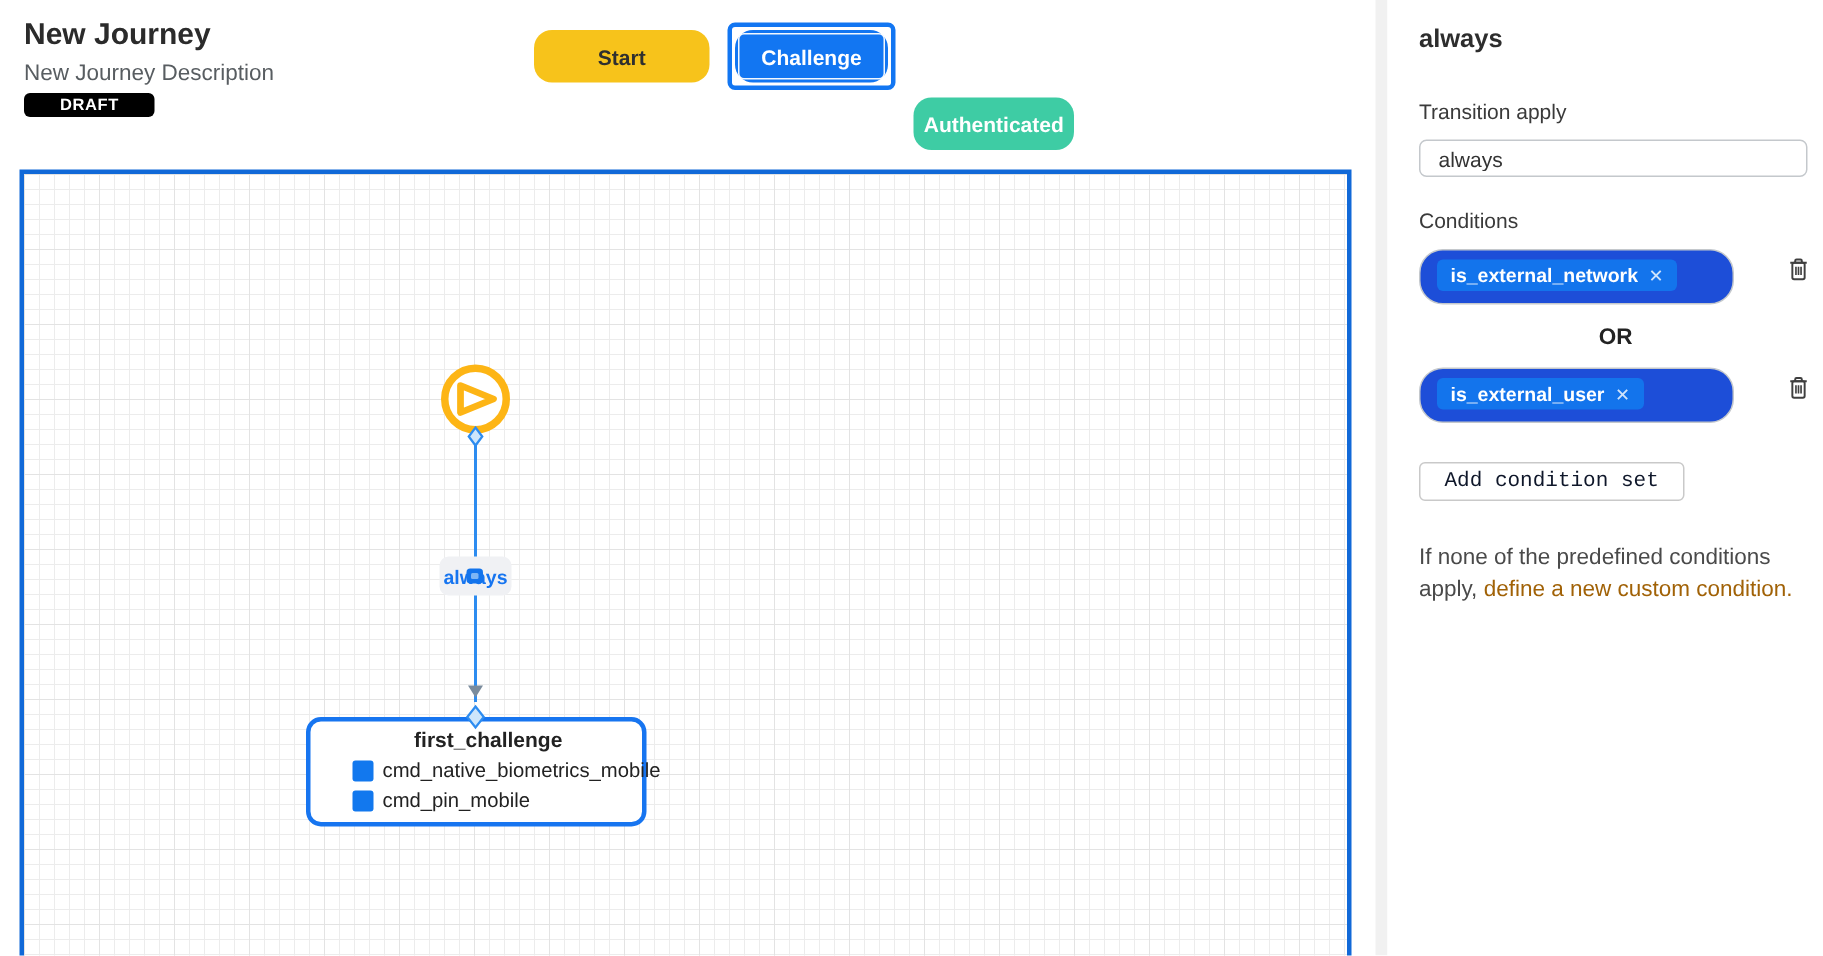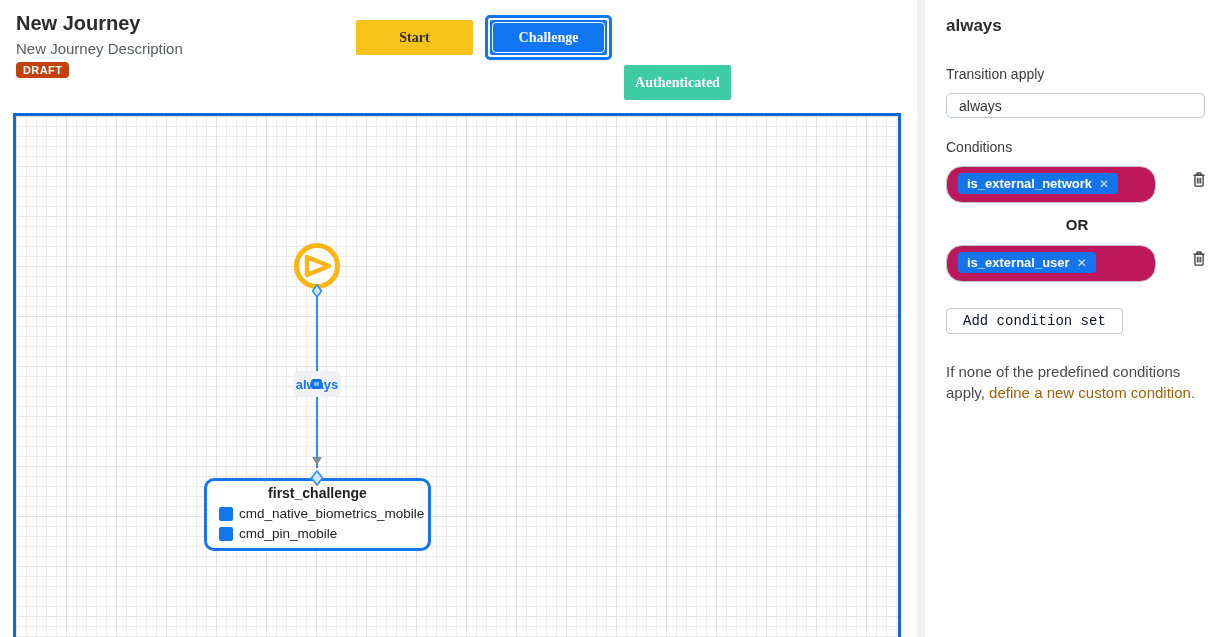--- a/index.html
+++ b/index.html
@@ -3,29 +3,29 @@
 <meta charset="utf-8">
 <style>
   * { margin:0; padding:0; box-sizing:border-box; }
   html,body { width:1215px; height:637px; overflow:hidden; background:#fff;
               font-family:"Liberation Sans","DejaVu Sans",sans-serif; }
   .app { position:relative; width:1215px; height:637px; background:#fff; }
 
   
   .hdr-title { position:absolute; left:16px; top:12px; font-size:20px; font-weight:700; color:#2b2b2b; }
   .hdr-desc  { position:absolute; left:16px; top:40px; font-size:15px; color:#585d61; }
-  .hdr-badge { position:absolute; left:16px; top:62px; background:#c2410c; color:#fff;
-               font-size:11px; font-weight:700; letter-spacing:.4px; padding:2px 7px; border-radius:4px; }
+  .hdr-badge { position:absolute; left:16px; top:62px; background:#000000; color:#fff;
+               font-size:11px; font-weight:700; letter-spacing:.4px; padding:2px 24px; border-radius:4px; }
 
   
   .toolbar { position:absolute; left:356px; top:20px; display:flex; gap:17px; }
-  .tb-btn { position:relative; height:35px; border:none; border-radius:2px; font-family:Liberation Serif, serif;
+  .tb-btn { position:relative; height:35px; border:none; border-radius:12px; font-family:Liberation Sans, sans-serif;
             font-size:14px; font-weight:700; cursor:pointer; }
   .tb-start { width:117px; background:#F7C31B; color:#2f2f2f; }
-  .tb-challenge { width:117px; background:#1276F2; color:#fff; }
+  .tb-challenge { width:102px; background:#1276F2; color:#fff; }
   .tb-auth { width:107px; background:#3ECCA4; color:#fff;margin-top:45px; }
   .tb-failed { width:103px; background:#F85C6C; color:#fff; }
   .tb-btn.selected::before { content:""; position:absolute; inset:2px;
         border:1.5px solid rgba(255,255,255,.95); border-radius:4px; pointer-events:none; }
   .tb-btn.selected::after { content:""; position:absolute; inset:-5px;
         border:3px solid #1276F2; border-radius:5px; pointer-events:none; }
 
   
   .canvas { position:absolute; left:13px; top:113px; width:888px; height:540px;
             border:3px solid #1169D8; background:#fff;
@@ -41,40 +41,40 @@
   .edge-label { position:absolute; left:277px; top:255px; width:48px; height:26px; z-index:2;
                 background:#f0f1f4; border-radius:6px; display:flex; align-items:center;
                 justify-content:center; font-size:13px; font-weight:600; color:#1775F0; cursor:pointer; }
   .edge-label .cond-badge { position:absolute; left:18px; top:8px; width:11px; height:10px;
                 background:#1374EC; border-radius:2.5px; }
   .edge-label .cond-badge::after { content:""; position:absolute; left:3px; top:3px; width:5px; height:4px;
                 background:#7db6f5; border-radius:1px; }
 
   .flow-node { position:absolute; left:188px; top:362px; width:227px; height:73px; z-index:3;
                background:#fff; border:3px solid #1775F0; border-radius:10px;
-               padding:4px 0 0 0; cursor:pointer; }
+               padding:4px 0 0 16px; cursor:pointer; }
   .flow-node .node-title { text-align:center; font-size:14px; font-weight:700; color:#222; }
   .node-row { display:flex; align-items:center; gap:6px; margin:5px 0 0 12px; }
   .node-sq { width:14px; height:14px; background:#1278EE; border-radius:2px; flex:0 0 auto; }
   .node-row span.lbl { font-size:13.5px; color:#222; white-space:nowrap;text-align:center; }
 
   
   .gutter { position:absolute; left:917px; top:0; width:8px; height:637px; background:#f1f1f1; }
 
   
   .panel { position:absolute; left:925px; top:0; width:290px; height:637px;
            background:#fff; padding:16px 10px 0 21px; }
   .panel h2 { font-size:17px; font-weight:700; color:#2d2d2d; margin-bottom:30px; }
   .fld-label { font-size:14px; color:#3a3a3a; margin-bottom:11px; }
   .txt-input { width:259px; height:25px; border:1px solid #c4c8cc; border-radius:5px;
                padding:0 12px; font-family:inherit; font-size:14px; color:#333; margin-bottom:21px; }
   .cond-wrap { width:262px; }
   .cond-row { display:flex; align-items:flex-start; }
   .cond-box { width:210px; height:37px; border:1px solid #c4c8cc; border-radius:16px;
-              padding:6px 11px; background:#be185d; cursor:text; }
+              padding:6px 11px; background:#1d4ed8; cursor:text; }
   .chip { display:inline-flex; align-items:center; gap:7px; background:#1374EC; color:#fff;
           font-size:13px; font-weight:700; padding:3px 9px; border-radius:4px; cursor:pointer; }
   .chip .x { font-size:12px; font-weight:400; opacity:.8; cursor:pointer; }
   .trash-btn { margin-left:auto; margin-top:5px; width:18px; height:18px; background:none;
                border:none; cursor:pointer; padding:0; }
   .or { text-align:center; font-size:15px; font-weight:800; color:#222; margin:13px 0 12px 0; }
   .add-set-btn { margin-top:26px; height:26px; padding:0 16px; background:#fff;
                  border:1px solid #c9c9c9; border-radius:4px; font-family:Liberation Mono, monospace;
                  font-size:14px; color:#0f172a; cursor:pointer; }
   .panel-note { margin-top:28px; width:252px; font-size:15px; color:#4a4a4a; line-height:1.38; }

